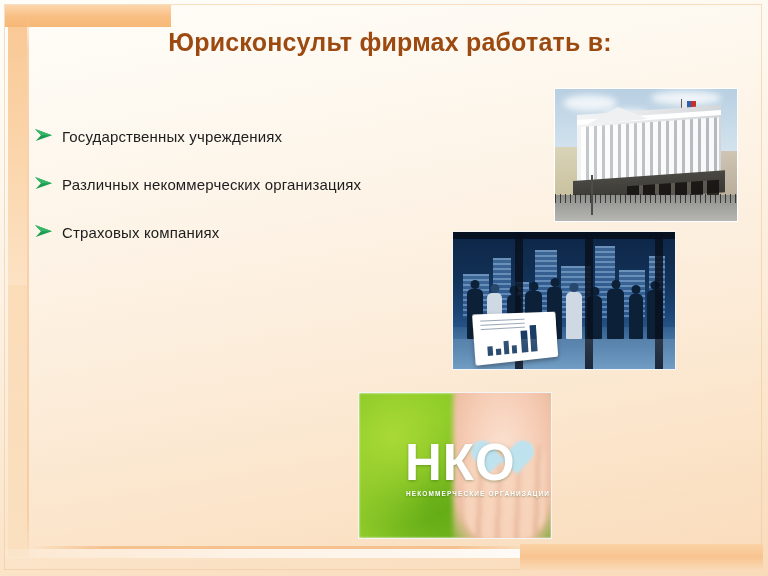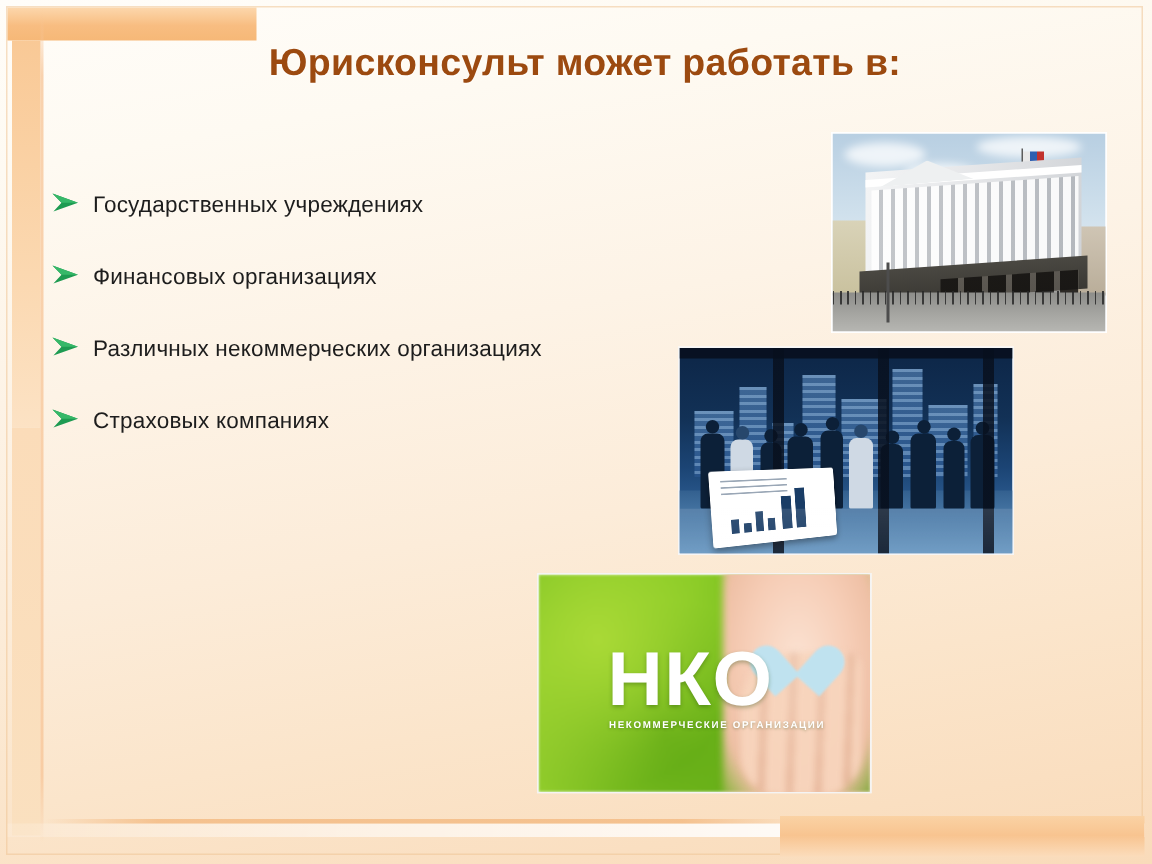--- a/index.html
+++ b/index.html
@@ -352,22 +352,22 @@
   }
   .biz-reflect {
     position: absolute;
     left: 0; right: 0; bottom: 0; height: 30px;
     background: linear-gradient(180deg, rgba(255,255,255,0.12) 0%, rgba(255,255,255,0.02) 100%);
   }
 
   
   .pic-nko {
     left: 358px;
-    top: 382px;
-    width: 223px;
+    top: 392px;
+    width: 194px;
     height: 147px;
     border: 1px solid #f4f4f4;
     box-sizing: border-box;
   }
   .nko-bg {
     position: absolute; inset: 0;
     background:
       radial-gradient(circle at 18% 30%, #a9d936 0%, rgba(169,217,54,0) 48%),
       radial-gradient(circle at 38% 74%, #5ea813 0%, rgba(94,168,19,0) 52%),
       radial-gradient(circle at 8% 82%, #93cc2c 0%, rgba(147,204,44,0) 45%),
@@ -436,44 +436,35 @@
 
   <div class="frame-outline"></div>
   <div class="deco-top-left"></div>
   <div class="deco-left-strip"></div>
   <div class="deco-left-strip-lower"></div>
   <div class="deco-left-hairline"></div>
   <div class="deco-bottom-sweep"></div>
   <div class="deco-bottom-rule"></div>
   <div class="deco-bottom-right"></div>
 
-  <div class="slide-title">Юрисконсульт может работать в:</div>
+  <div class="slide-title">Юрисконсульт фирмах работать в:</div>
 
   <div class="bullet-list">
 
     <div class="bullet-item">
       <span class="bullet-marker">
         <svg width="20" height="16" viewBox="0 0 20 16" aria-hidden="true">
           <path d="M1 2 L18 8.2 L1.6 14 L7 8.2 Z" fill="#1E9B52"></path>
           <path d="M1 2 L18 8.2 L7 8.2 Z" fill="#36B869"></path>
         </svg>
       </span>
       <span class="bullet-text">Государственных учреждениях</span>
     </div>
 
 
-    <div class="bullet-item">
-      <span class="bullet-marker">
-        <svg width="20" height="16" viewBox="0 0 20 16" aria-hidden="true">
-          <path d="M1 2 L18 8.2 L1.6 14 L7 8.2 Z" fill="#1E9B52"></path>
-          <path d="M1 2 L18 8.2 L7 8.2 Z" fill="#36B869"></path>
-        </svg>
-      </span>
-      <span class="bullet-text">Финансовых организациях</span>
-    </div>
 
     <div class="bullet-item">
       <span class="bullet-marker">
         <svg width="20" height="16" viewBox="0 0 20 16" aria-hidden="true">
           <path d="M1 2 L18 8.2 L1.6 14 L7 8.2 Z" fill="#1E9B52"></path>
           <path d="M1 2 L18 8.2 L7 8.2 Z" fill="#36B869"></path>
         </svg>
       </span>
       <span class="bullet-text">Различных некоммерческих организациях</span>
     </div>

